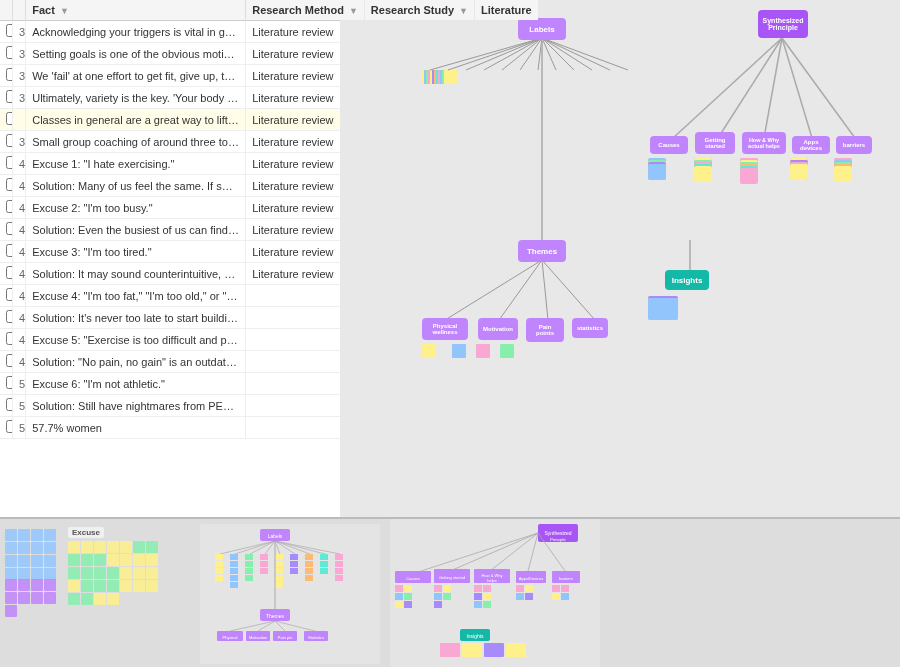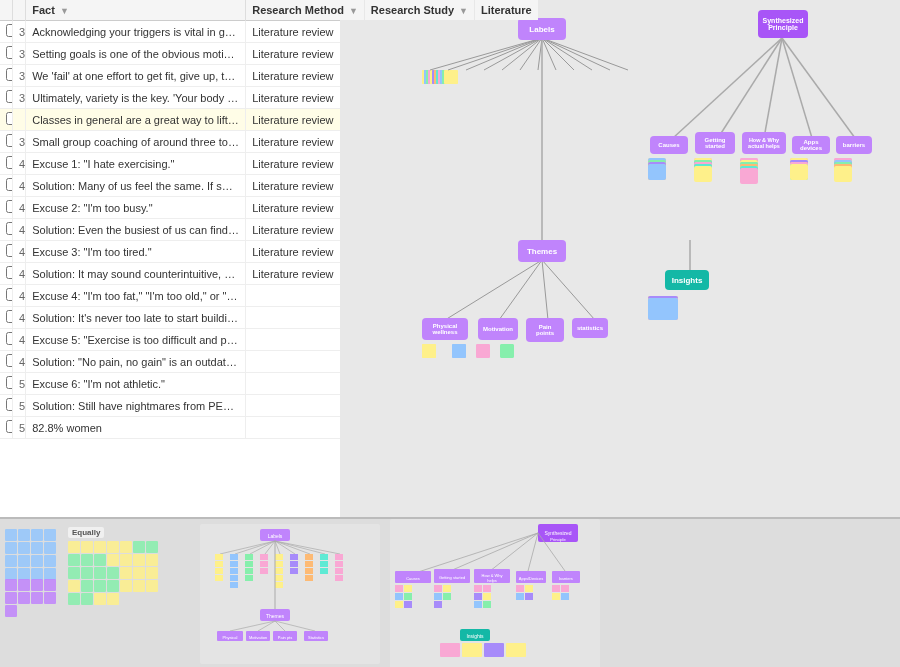--- a/index.html
+++ b/index.html
@@ -331,21 +331,21 @@
           <td class="col-check"><input type="checkbox" style="margin: 0px;"></td>
           <td class="col-num">51</td>
           <td class="col-fact" style="max-width: 220px; overflow: hidden; text-overflow: ellipsis; white-space: nowrap;">Solution: Still have nightmares from PE? You don't have to be s...</td>
           <td class="col-method"></td>
           <td class="col-study"></td>
           <td class="col-researcher"></td>
         </tr>
         <tr>
           <td class="col-check"><input type="checkbox" style="margin: 0px;"></td>
           <td class="col-num">52</td>
-          <td class="col-fact" style="max-width: 220px; overflow: hidden; text-overflow: ellipsis; white-space: nowrap;">82.8% women</td>
+          <td class="col-fact" style="max-width: 220px; overflow: hidden; text-overflow: ellipsis; white-space: nowrap;">57.7% women</td>
           <td class="col-method"></td>
           <td class="col-study"></td>
           <td class="col-researcher"></td>
         </tr>
       </tbody>
   </table>
 </div>
 
 <div class="canvas-container">
   <div class="canvas-inner">
@@ -697,21 +697,21 @@
       <div class="mini-sticky ms-blue"></div>
       <div class="mini-sticky ms-blue"></div>
       <div class="mini-sticky ms-blue"></div>
       <div class="mini-sticky ms-blue"></div>
       <div class="mini-sticky ms-blue"></div>
       <div class="mini-sticky ms-blue"></div>
       <div class="mini-sticky ms-blue"></div>
     </div>
   </div>
 
-  <div style="position:absolute; left:68px; top:8px; font-size:8px; color:#555; font-weight:600; background:#f0f0f0; padding:1px 4px; border-radius:2px;">Equally</div>
+  <div style="position:absolute; left:68px; top:8px; font-size:8px; color:#555; font-weight:600; background:#f0f0f0; padding:1px 4px; border-radius:2px;">Excuse</div>
 
   <div style="position:absolute; left:68px; top:22px;">
     <div style="display:flex; flex-wrap:wrap; width:100px; gap:1px;">
       <div class="mini-sticky ms-yellow"></div>
       <div class="mini-sticky ms-yellow"></div>
       <div class="mini-sticky ms-yellow"></div>
       <div class="mini-sticky ms-yellow"></div>
       <div class="mini-sticky ms-yellow"></div>
       <div class="mini-sticky ms-green"></div>
       <div class="mini-sticky ms-green"></div>

